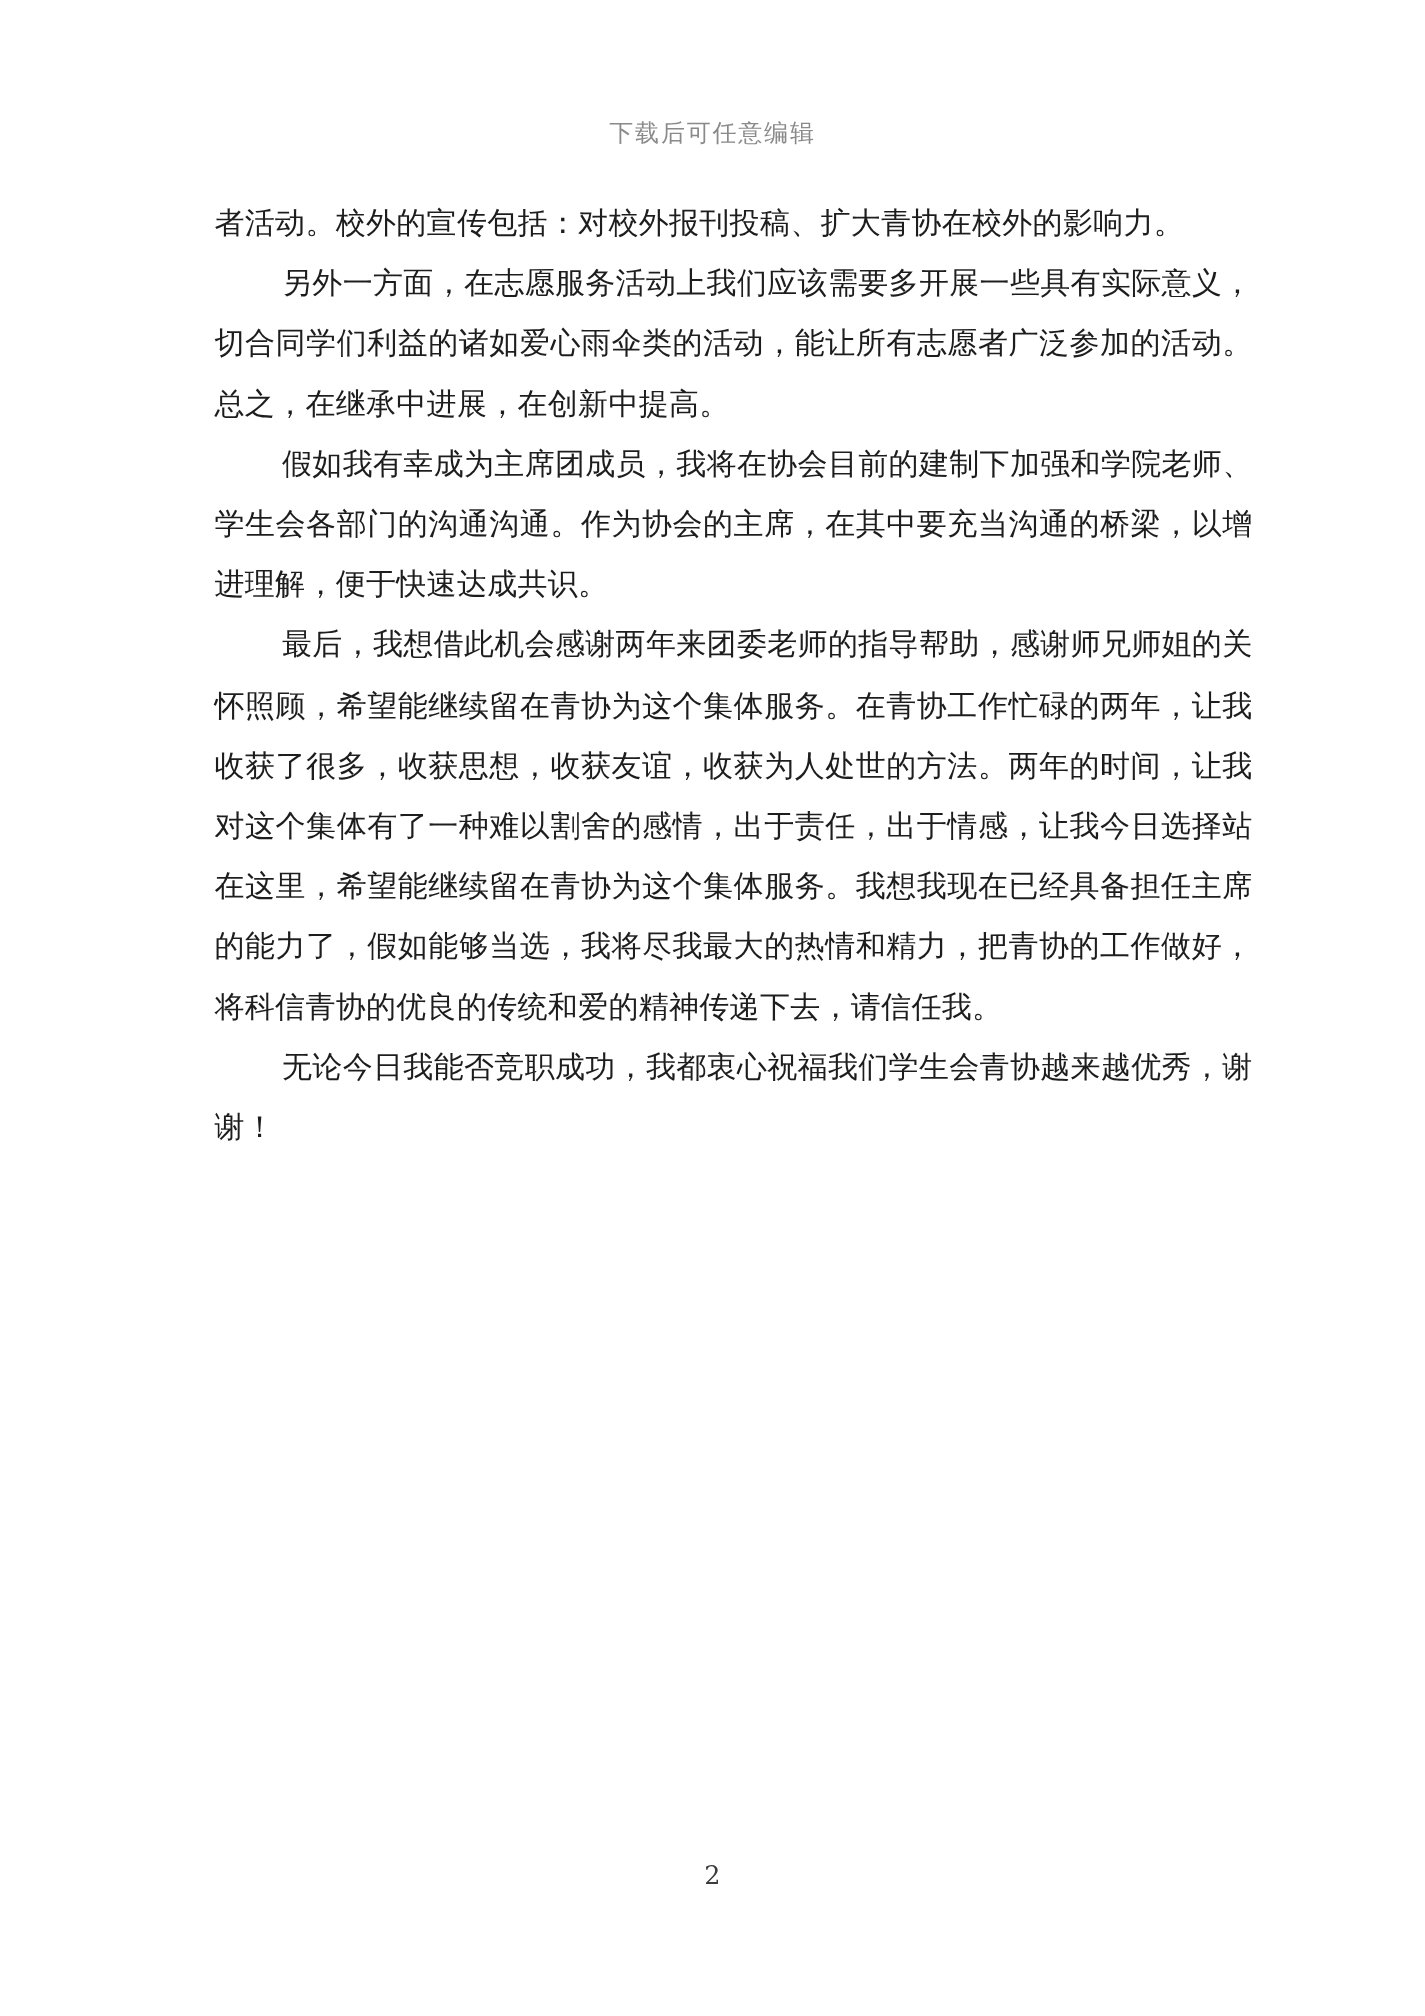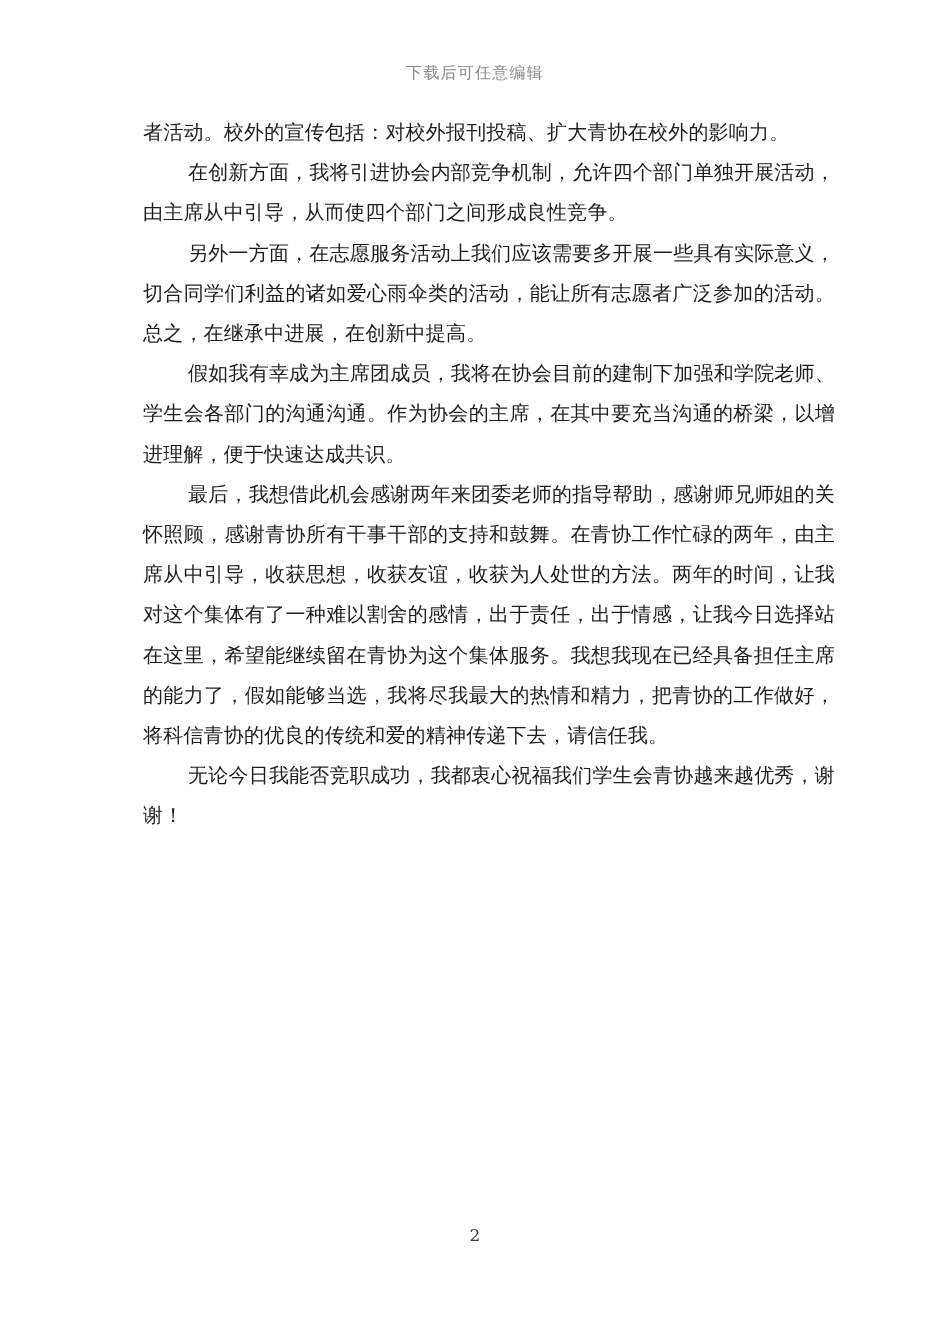--- a/index.html
+++ b/index.html
@@ -12,21 +12,21 @@
     width: 950px;
     height: 1344px;
     position: relative;
     font-family: "DejaVu Serif", "Liberation Serif", serif;
     overflow: hidden;
   }
 
   .page {
     position: absolute;
     left: 0;
-    top: 0;
+    top: 16px;
     width: 950px;
     height: 1168px;
     background: #ffffff;
     box-sizing: border-box;
   }
 
   
   .page-header {
     position: absolute;
     left: 0;
@@ -81,22 +81,21 @@
 </style>
 </head>
 <body>
 
 <div class="page">
 
   <div class="page-header">下载后可任意编辑</div>
 
   <div class="content">
     <p class="para no-indent">者活动。校外的宣传包括：对校外报刊投稿、扩大青协在校外的影响力。</p>
-    <p class="para">在创新方面，我将引进协会内部竞争机制，允许四个部门单独开展活动，由主席从中引导，从而使四个部门之间形成良性竞争。</p>
     <p class="para">另外一方面，在志愿服务活动上我们应该需要多开展一些具有实际意义，切合同学们利益的诸如爱心雨伞类的活动，能让所有志愿者广泛参加的活动。总之，在继承中进展，在创新中提高。</p>
     <p class="para">假如我有幸成为主席团成员，我将在协会目前的建制下加强和学院老师、学生会各部门的沟通沟通。作为协会的主席，在其中要充当沟通的桥梁，以增进理解，便于快速达成共识。</p>
-    <p class="para">最后，我想借此机会感谢两年来团委老师的指导帮助，感谢师兄师姐的关怀照顾，感谢青协所有干事干部的支持和鼓舞。在青协工作忙碌的两年，由主席从中引导，收获思想，收获友谊，收获为人处世的方法。两年的时间，让我对这个集体有了一种难以割舍的感情，出于责任，出于情感，让我今日选择站在这里，希望能继续留在青协为这个集体服务。我想我现在已经具备担任主席的能力了，假如能够当选，我将尽我最大的热情和精力，把青协的工作做好，将科信青协的优良的传统和爱的精神传递下去，请信任我。</p>
+    <p class="para">最后，我想借此机会感谢两年来团委老师的指导帮助，感谢师兄师姐的关怀照顾，希望能继续留在青协为这个集体服务。在青协工作忙碌的两年，让我收获了很多，收获思想，收获友谊，收获为人处世的方法。两年的时间，让我对这个集体有了一种难以割舍的感情，出于责任，出于情感，让我今日选择站在这里，希望能继续留在青协为这个集体服务。我想我现在已经具备担任主席的能力了，假如能够当选，我将尽我最大的热情和精力，把青协的工作做好，将科信青协的优良的传统和爱的精神传递下去，请信任我。</p>
     <p class="para">无论今日我能否竞职成功，我都衷心祝福我们学生会青协越来越优秀，谢谢！</p>
   </div>
 
   <div class="page-number">2</div>
 
 </div>
 
 </body></html>

